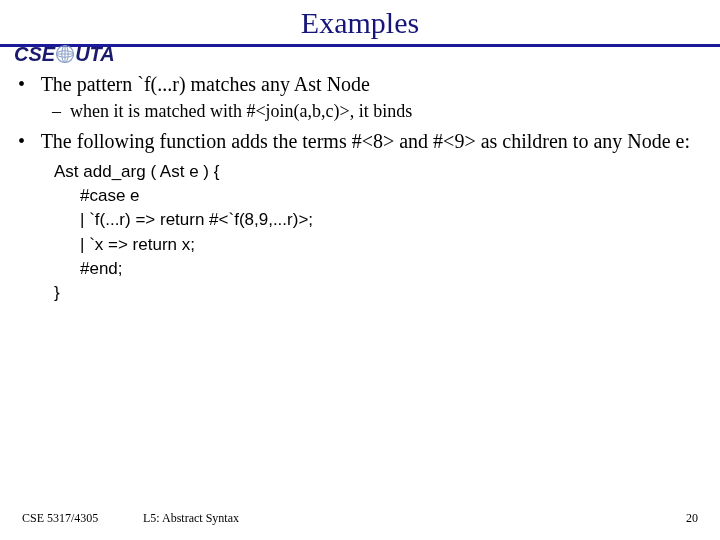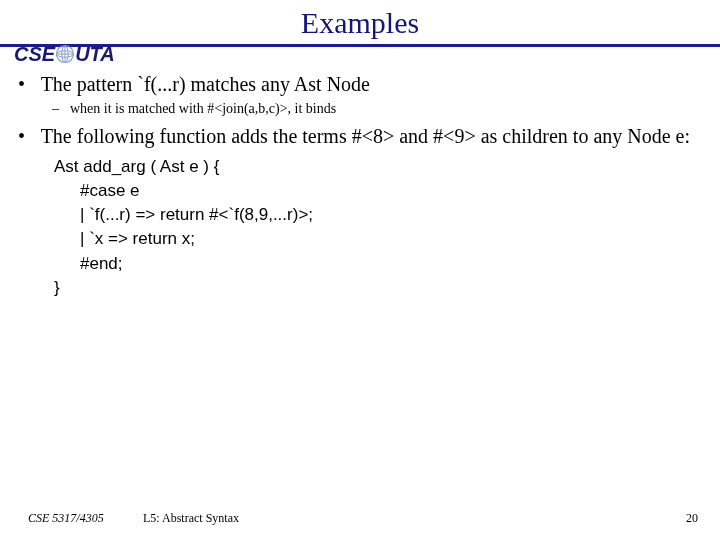--- a/index.html
+++ b/index.html
@@ -60,42 +60,42 @@
     display: inline-block;
     width: 18px;
     margin-left: 0;
   }
   ul.sub { list-style: none; padding-left: 34px; margin-top: 2px; }
   ul.sub > li::before {
     content: "–";
     display: inline-block;
     width: 18px;
   }
-  ul.sub > li { font-size: 14px; }
+  ul.sub > li { font-size: 18px; }
   .subsub { padding-left: 56px; font-size: 15px; margin-top: 2px; font-family: "Times New Roman", Times, serif; }
   .subsub div { font-weight: bold; }
   .code {
     font-family: Arial, Helvetica, sans-serif;
     font-size: 17px;
     padding-left: 36px;
     margin-top: 6px;
     line-height: 1.42;
   }
   .code .in1 { padding-left: 26px; }
   .footer {
     position: absolute;
     bottom: 14px;
     left: 0;
     width: 100%;
     padding: 0 22px;
     font-size: 12px;
     color: #000;
     font-family: "Times New Roman", Times, serif;
   }
-  .footer .left { position: absolute; left: 28px; bottom: 0; font-style: italic; }
+  .footer .left { position: absolute; left: 22px; bottom: 0; }
   .footer .mid { position: absolute; left: 143px; bottom: 0; }
   .footer .right { position: absolute; right: 22px; bottom: 0; color: #000; text-align: center; }
 </style>
 </head>
 <body>
 
 <div class="header">
   <div class="logo">
     <span>CSE</span><span class="orb"><svg viewBox="0 0 20 20">
           <circle cx="10" cy="10" r="8.5" fill="none" stroke="#8aa0c8" stroke-width="1.2"></circle>

